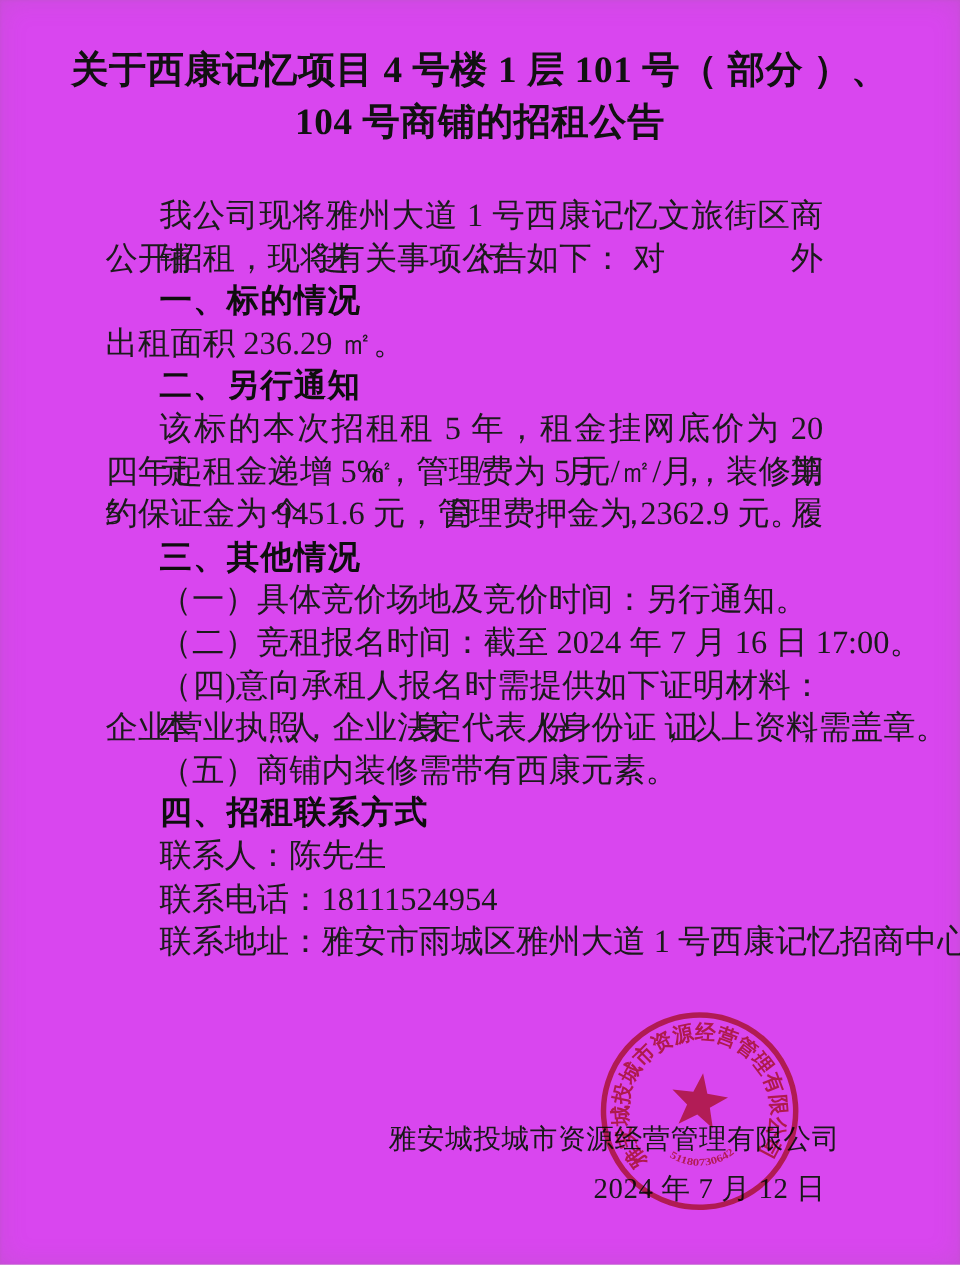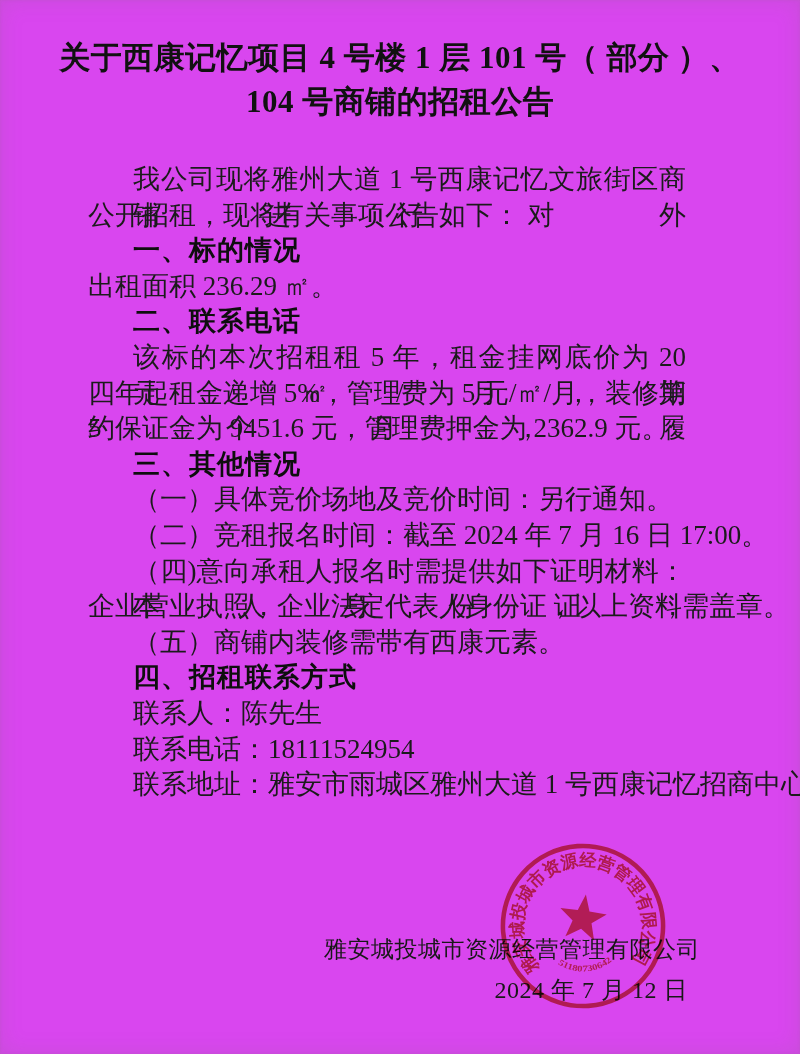--- a/index.html
+++ b/index.html
@@ -66,21 +66,21 @@
   <div class="title">
     <div>关于西康记忆项目 4 号楼 1 层 101 号（ 部分 ）、</div>
     <div>104 号商铺的招租公告</div>
   </div>
 
   <div class="body-col" id="body-lines">
       <div class="line indent fill">我公司现将雅州大道 1 号西康记忆文旅街区商铺进行对外</div>
       <div class="line">公开招租，现将有关事项公告如下：</div>
       <div class="line indent heading">一、标的情况</div>
       <div class="line">出租面积 236.29 ㎡。</div>
-      <div class="line indent heading">二、联系电话</div>
+      <div class="line indent heading">二、另行通知</div>
       <div class="line indent fill">该标的本次招租租 5 年，租金挂网底价为 20 元/㎡/月，第</div>
       <div class="line fill">四年起租金递增 5%，管理费为 5 元/㎡/月，装修期 5 个月，履</div>
       <div class="line">约保证金为 9451.6 元，管理费押金为 2362.9 元。</div>
       <div class="line indent heading">三、其他情况</div>
       <div class="line indent">（一）具体竞价场地及竞价时间：另行通知。</div>
       <div class="line indent">（二）竞租报名时间：截至 2024 年 7 月 16 日 17:00。</div>
       <div class="line indent fill">（四)意向承租人报名时需提供如下证明材料：本人身份证，</div>
       <div class="line">企业营业执照，企业法定代表人身份证，以上资料需盖章。</div>
       <div class="line indent">（五）商铺内装修需带有西康元素。</div>
       <div class="line indent heading">四、招租联系方式</div>

